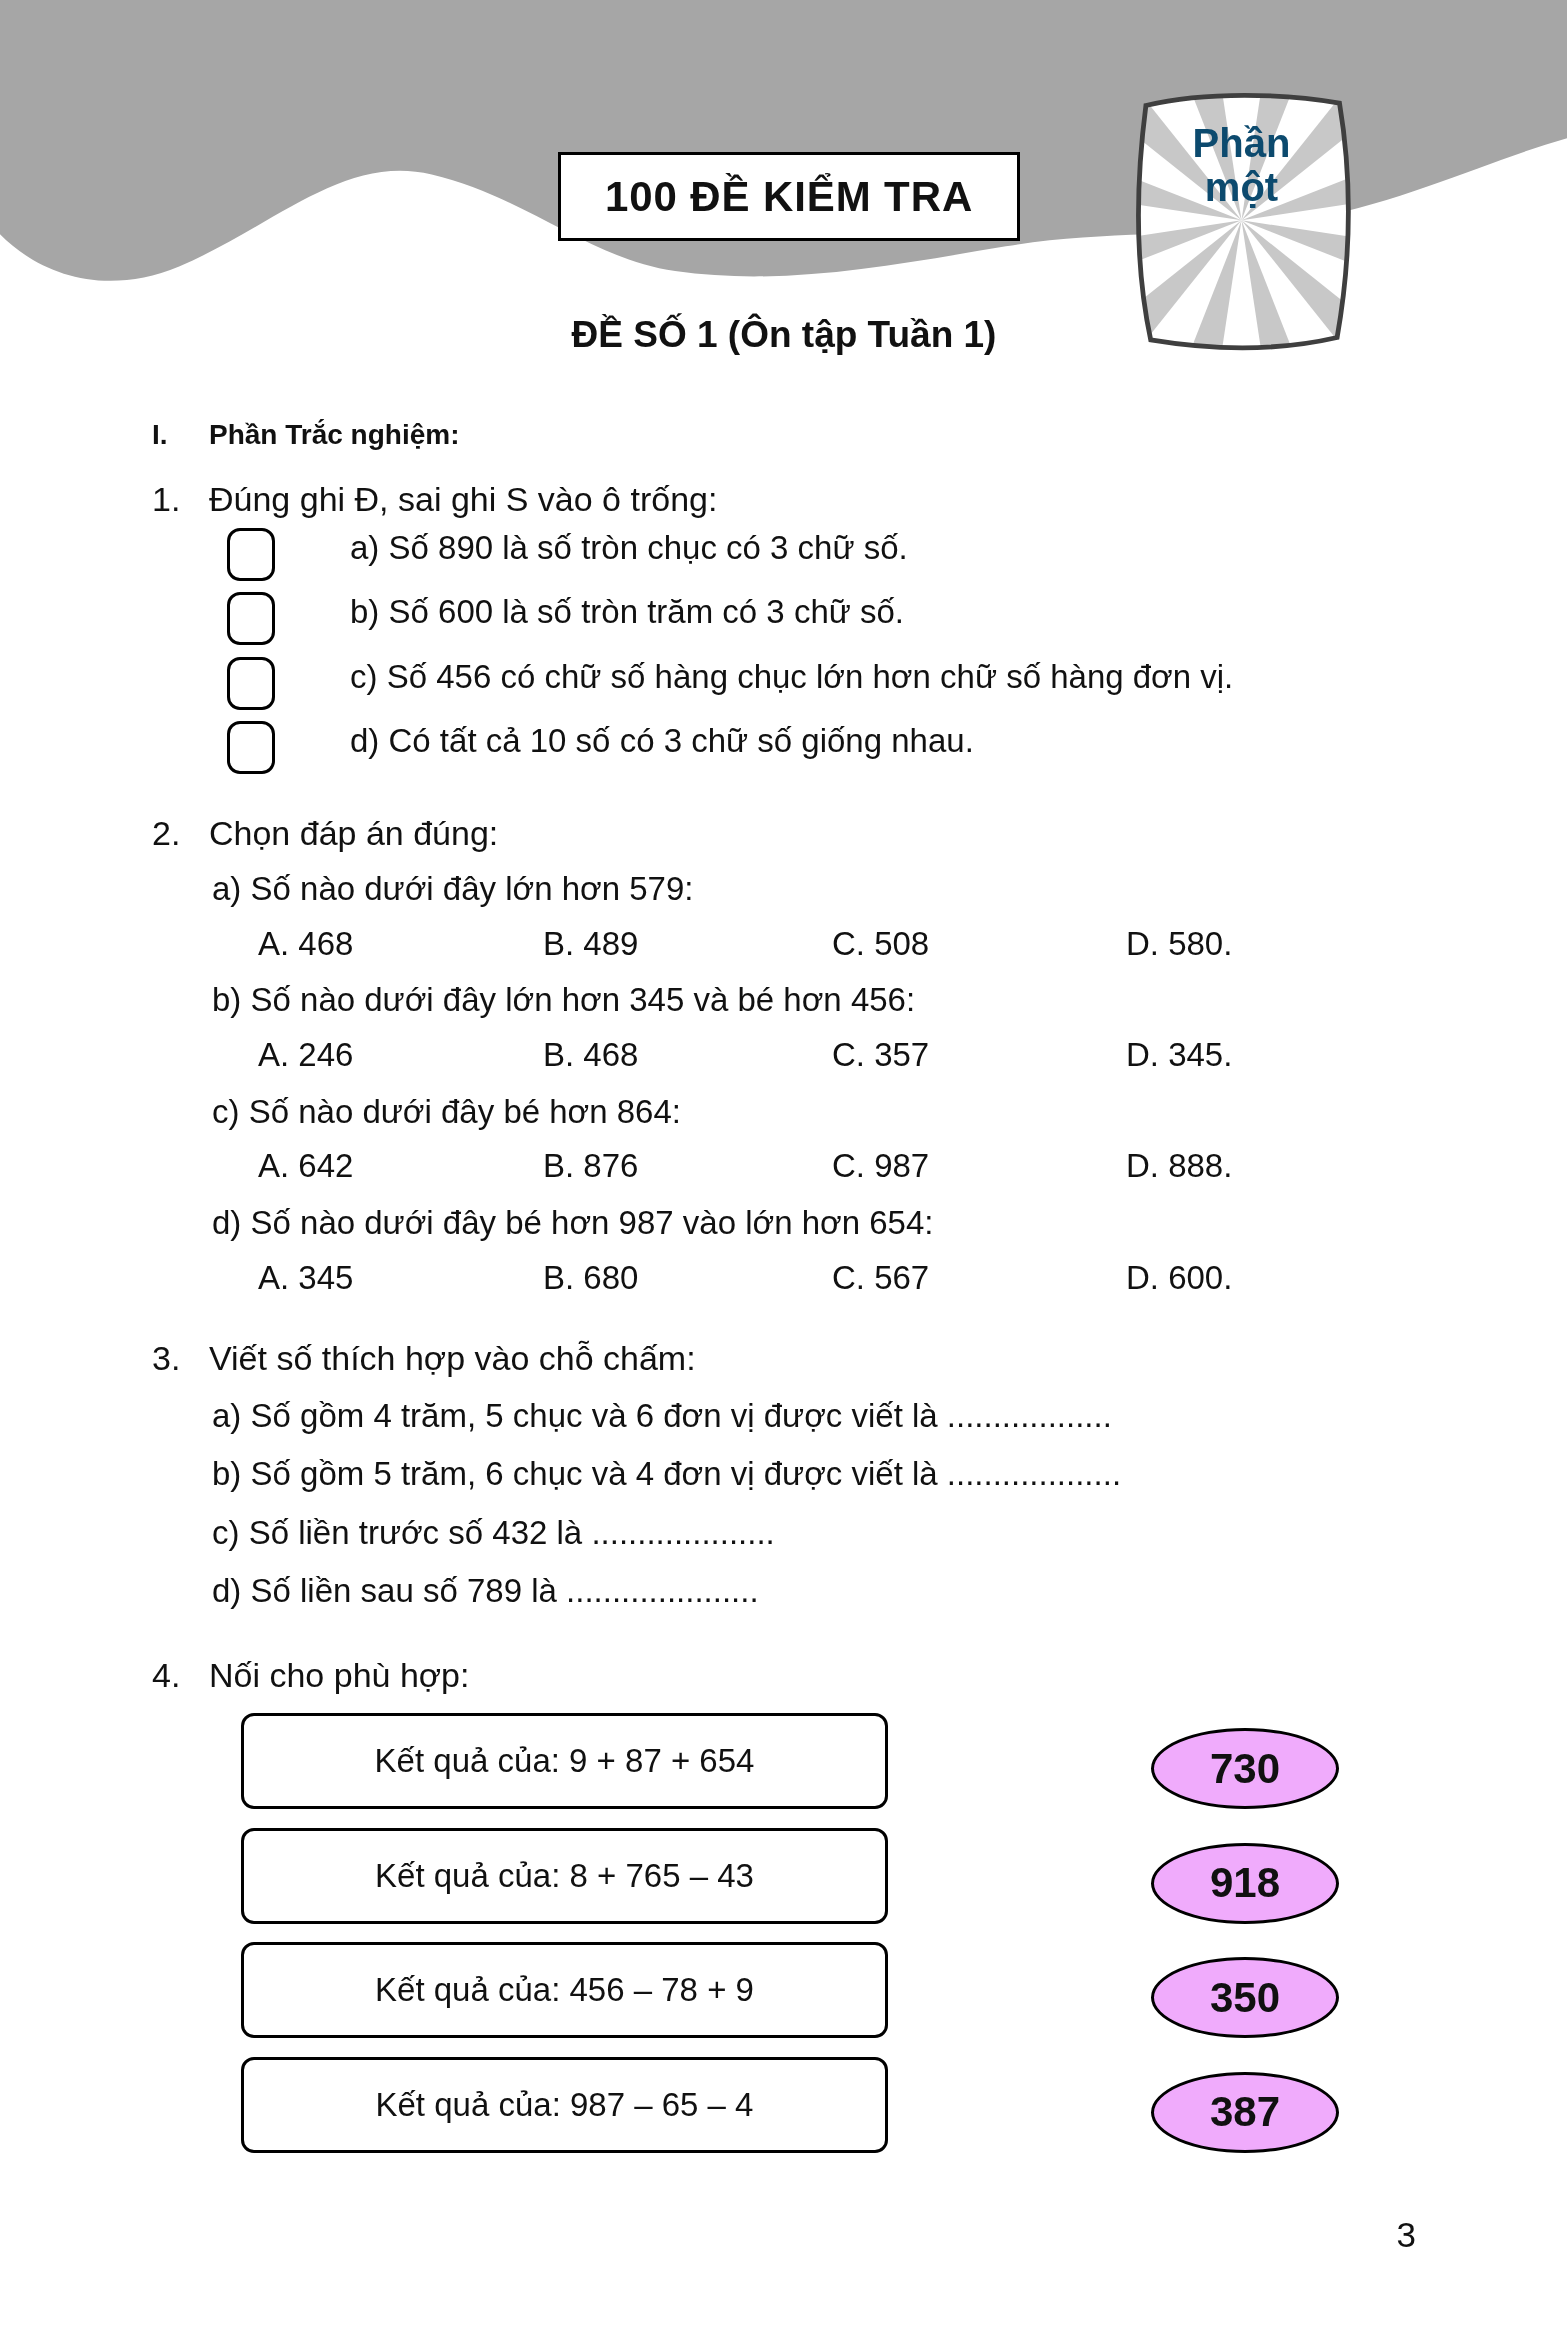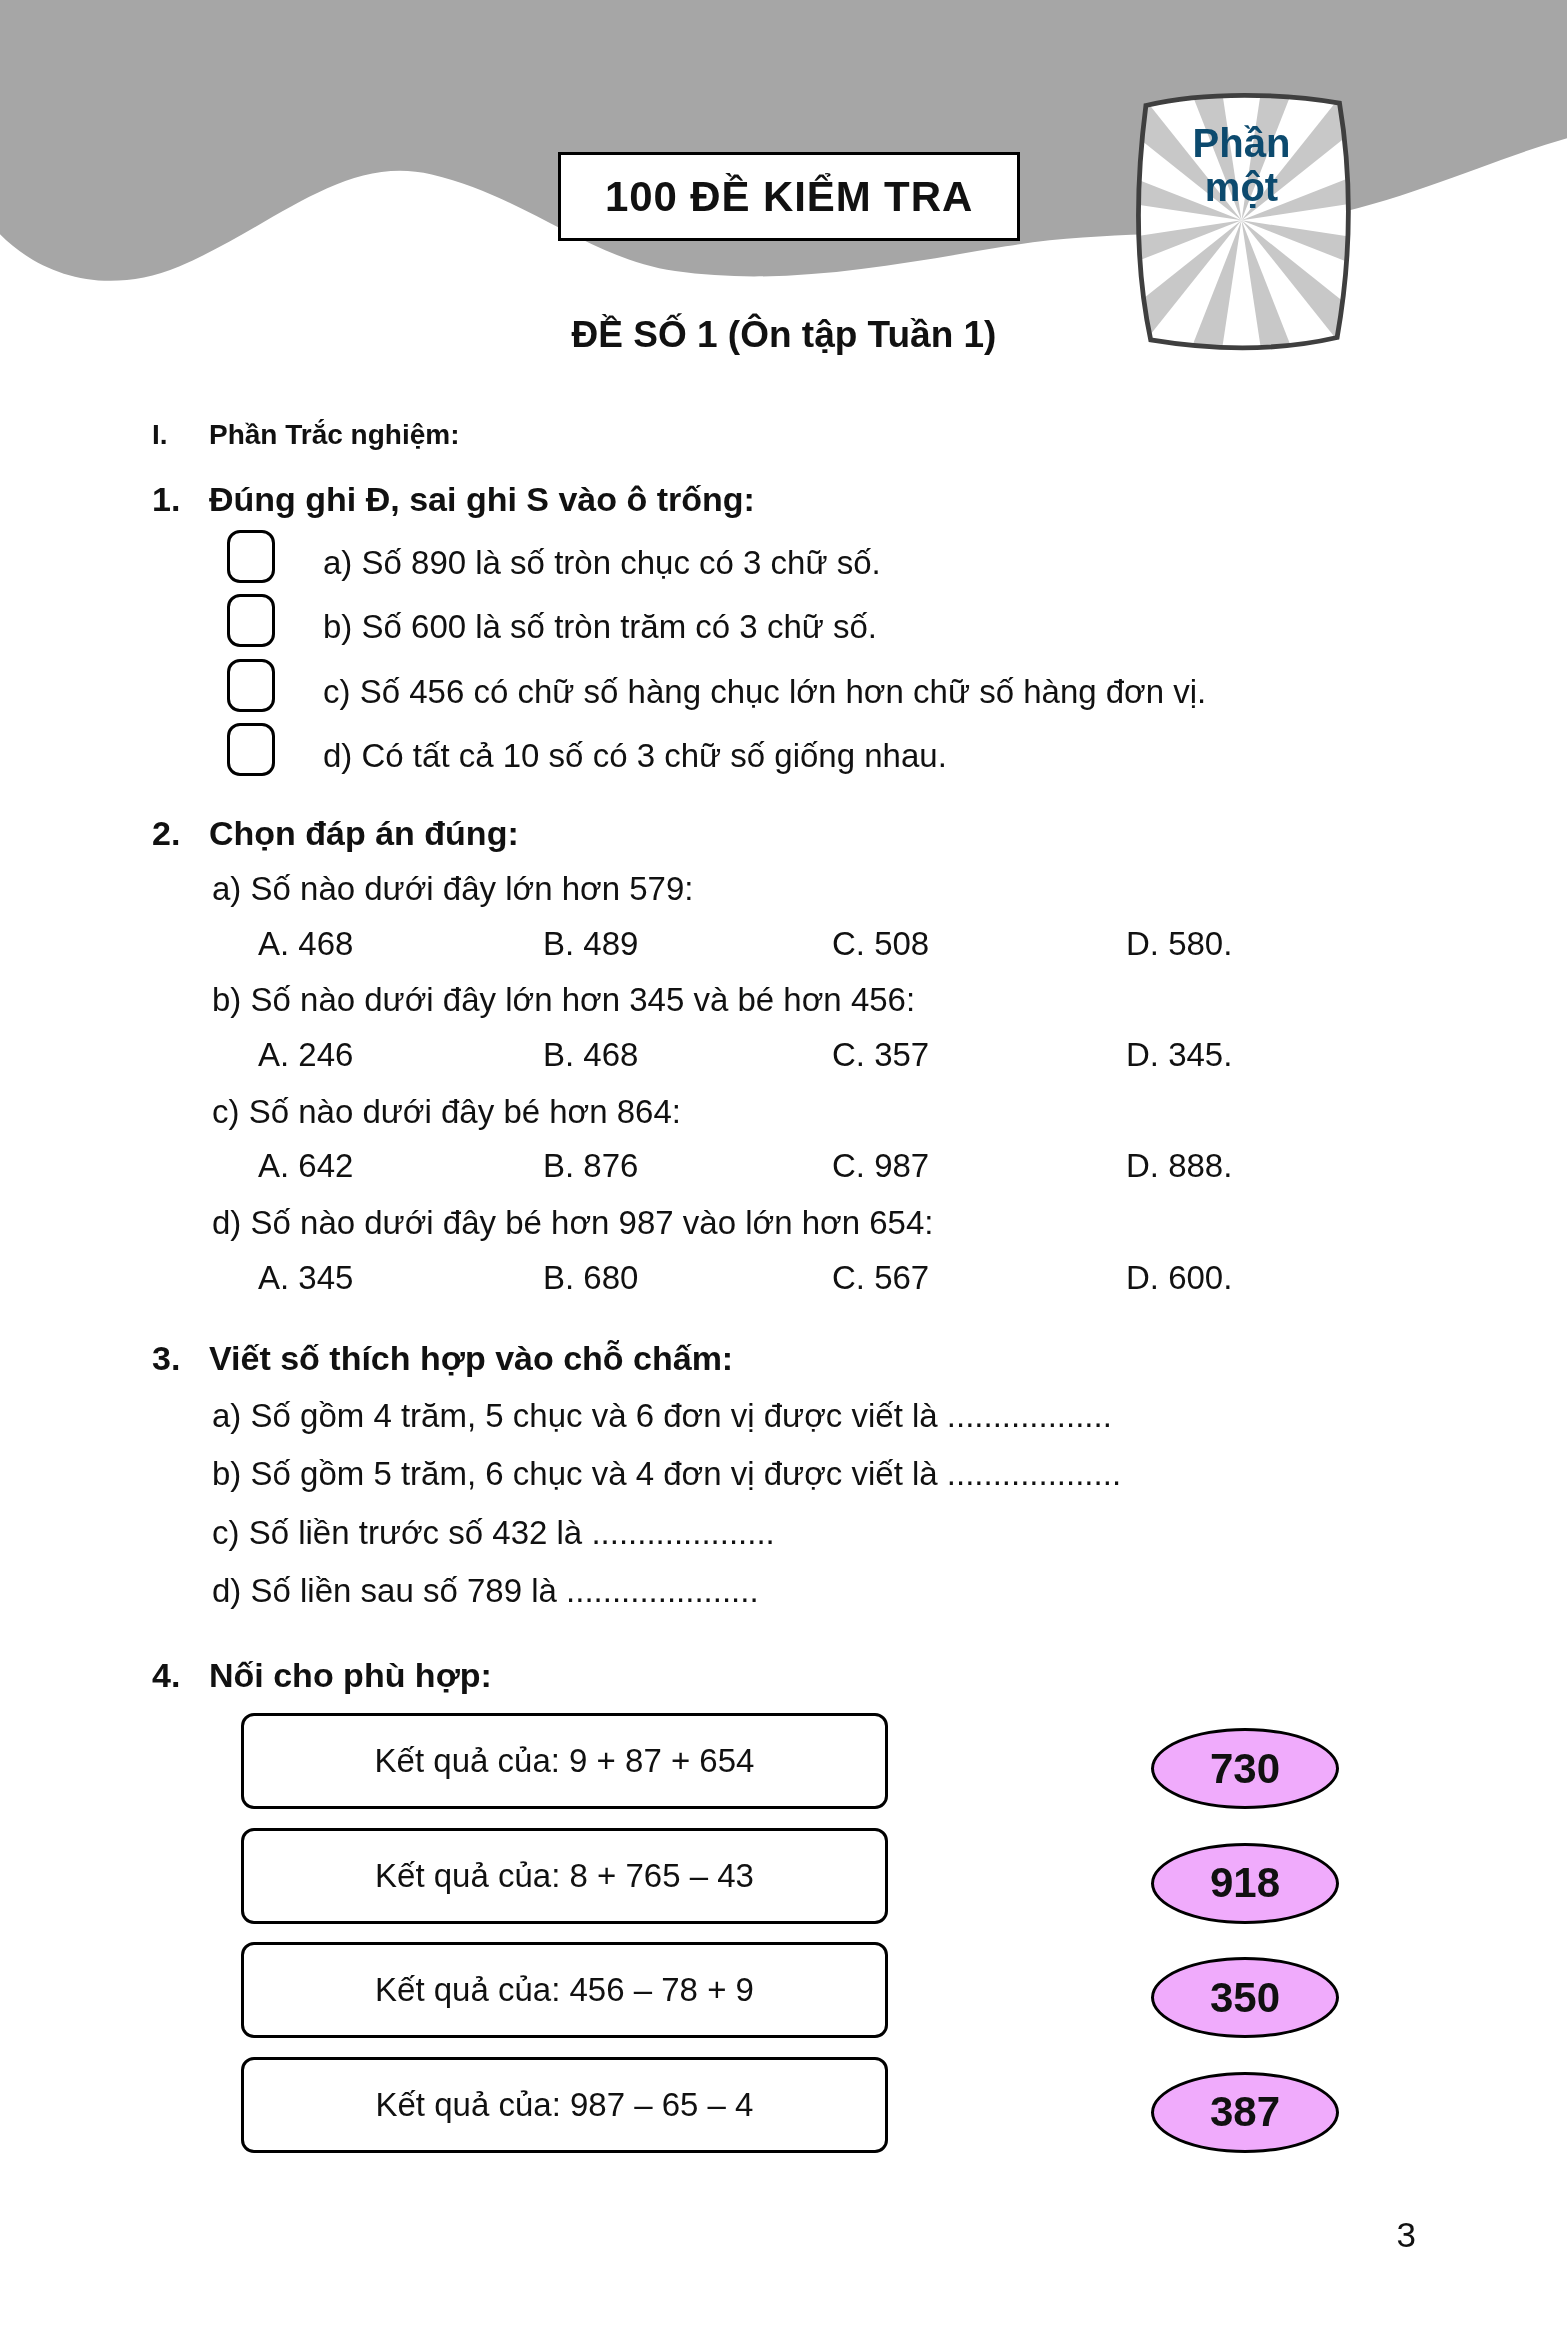--- a/index.html
+++ b/index.html
@@ -24,24 +24,24 @@
   }
   .badge{position:absolute;left:1122px;top:84px;width:239px;height:275px;}
   .badge svg{position:absolute;top:0;left:0;width:100%;height:100%;}
   .badge-text{
     position:absolute;top:37px;left:0;width:100%;
     text-align:center;font-size:40px;font-weight:bold;line-height:44px;color:#0c4a6e;
   }
   .content{position:absolute;top:404px;left:152px;width:1290px;font-size:33px;line-height:40px;}
   .sec-head{margin-top:11px;font-size:28px;font-weight:bold;}
   .sec-head .roman{display:inline-block;width:57px;}
-  .q-head{font-size:34px;font-weight:bold;}
+  .q-head{font-size:34px;font-weight:normal;}
   .q-head .qnum{display:inline-block;width:57px;}
   .q1-head{margin-top:24px;}
-  .check-row{display:flex;align-items:flex-end;margin:9.2px 0 0 55px;gap:48px;height:55px;padding-left:20px;}
+  .check-row{display:flex;align-items:flex-start;margin:9.2px 0 0 55px;gap:75px;height:55px;padding-left:20px;}
   .checkbox{
     width:48px;height:53px;flex:0 0 48px;
     border:3.2px solid #000;border-radius:13px;background:#fff;box-sizing:border-box;
   }
   .q2-head{margin-top:37px;}
   .prompt{margin:16.5px 0 0 60px;}
   .options-row{display:flex;margin:14.7px 0 0 106px;}
   .opt{display:inline-block;}
   .opt-a{width:285px;}
   .opt-b{width:289px;}

